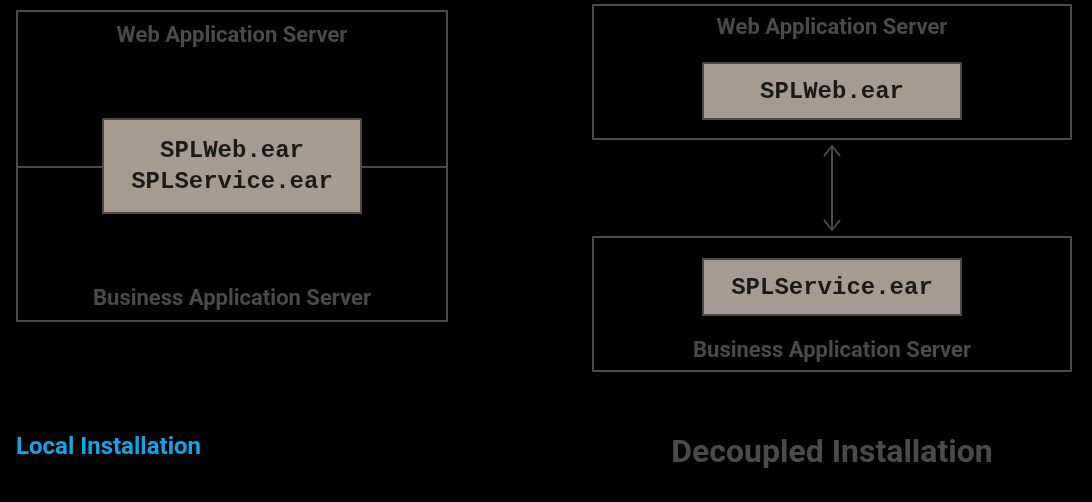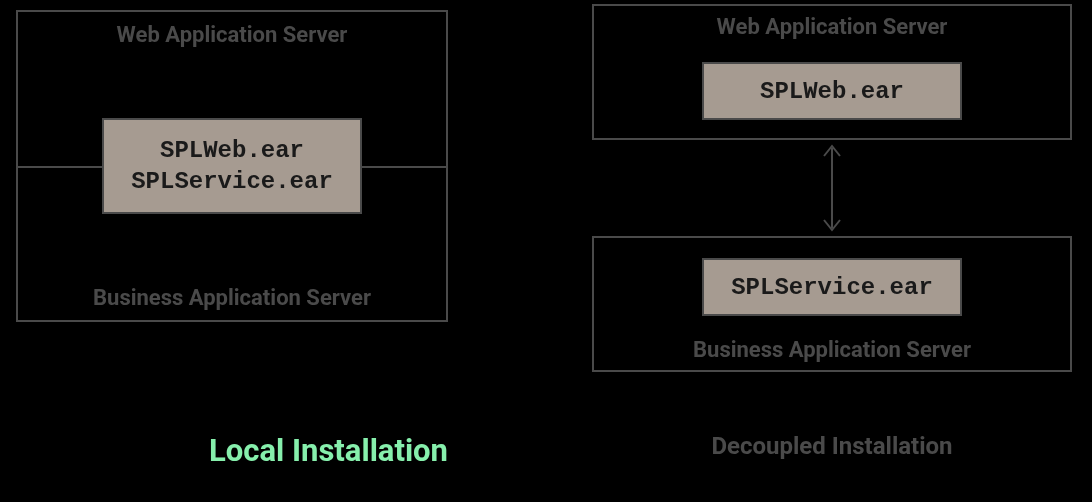--- a/index.html
+++ b/index.html
@@ -155,31 +155,31 @@
     width: 32px;
     height: 96px;
   }
 
   
   .title-left {
     position: absolute;
     left: 16px;
     width: 432px;
     top: 432px;
-    text-align: right;
-    font-size: 31px;
-    color: #86efac;
+    text-align: left;
+    font-size: 24px;
+    color: #0ea5e9;
   }
   .title-right {
     position: absolute;
     left: 592px;
     width: 480px;
     top: 432px;
     text-align: center;
-    font-size: 24px;
+    font-size: 32px;
     color: #4a4a4a;
   }
 </style>
 </head>
 <body>
 
 <div class="canvas">
 
   <div class="left-box">
     <div class="left-top-label">Web Application Server</div>

